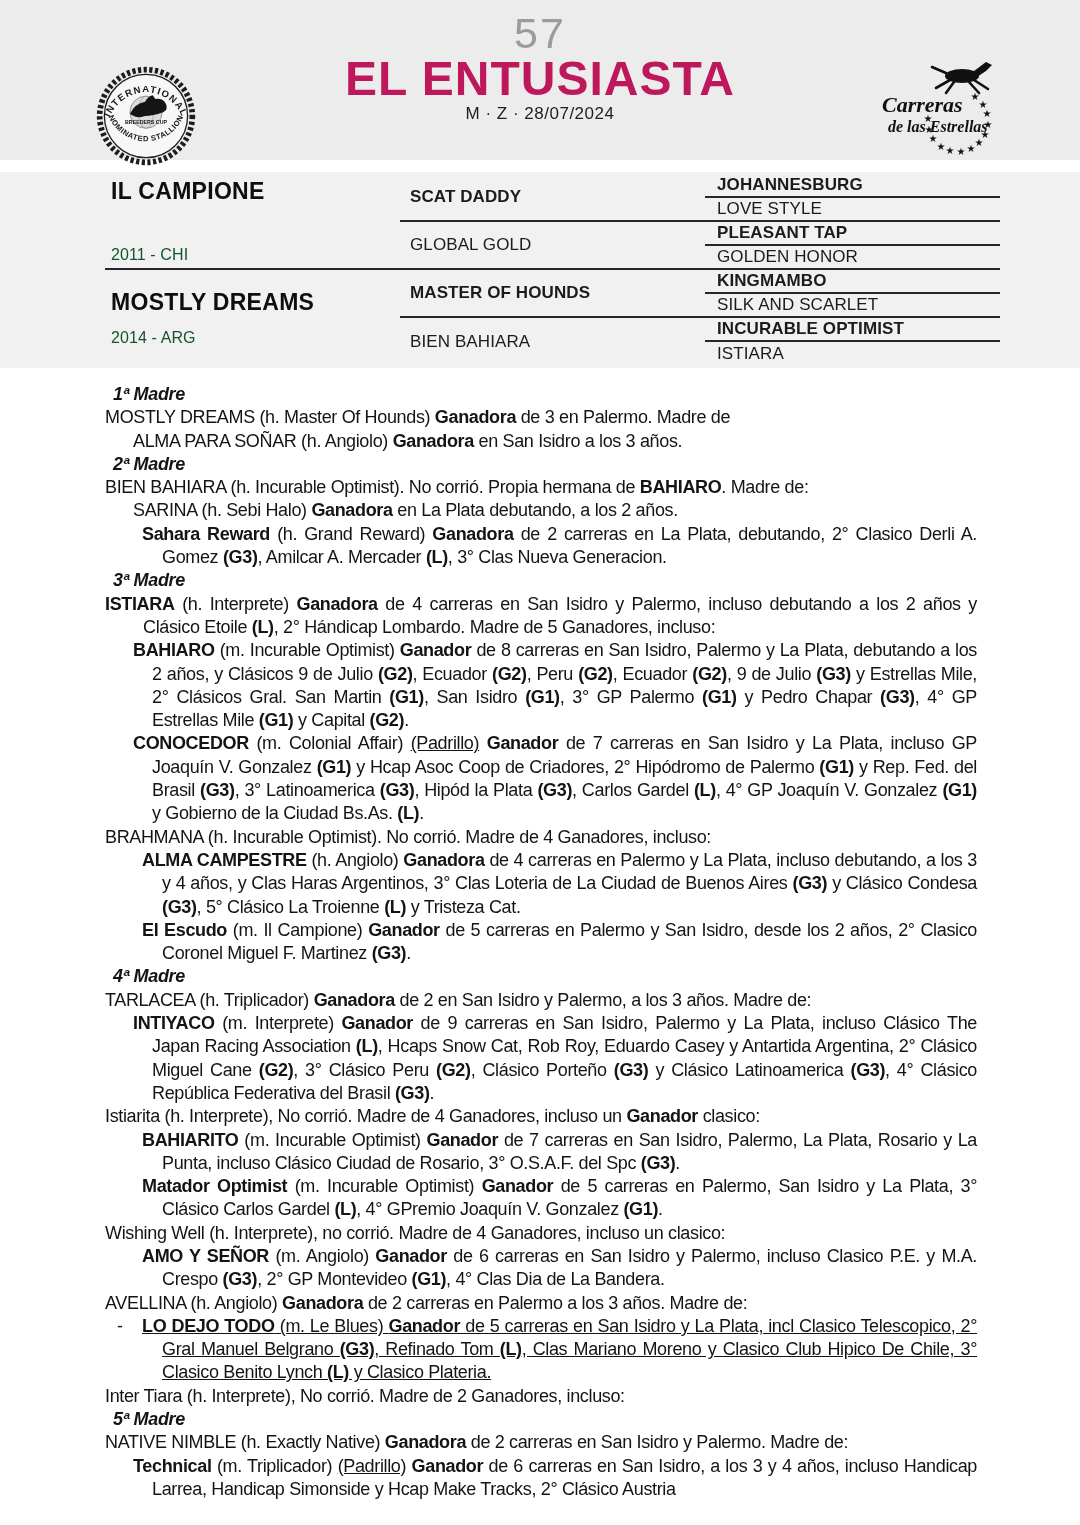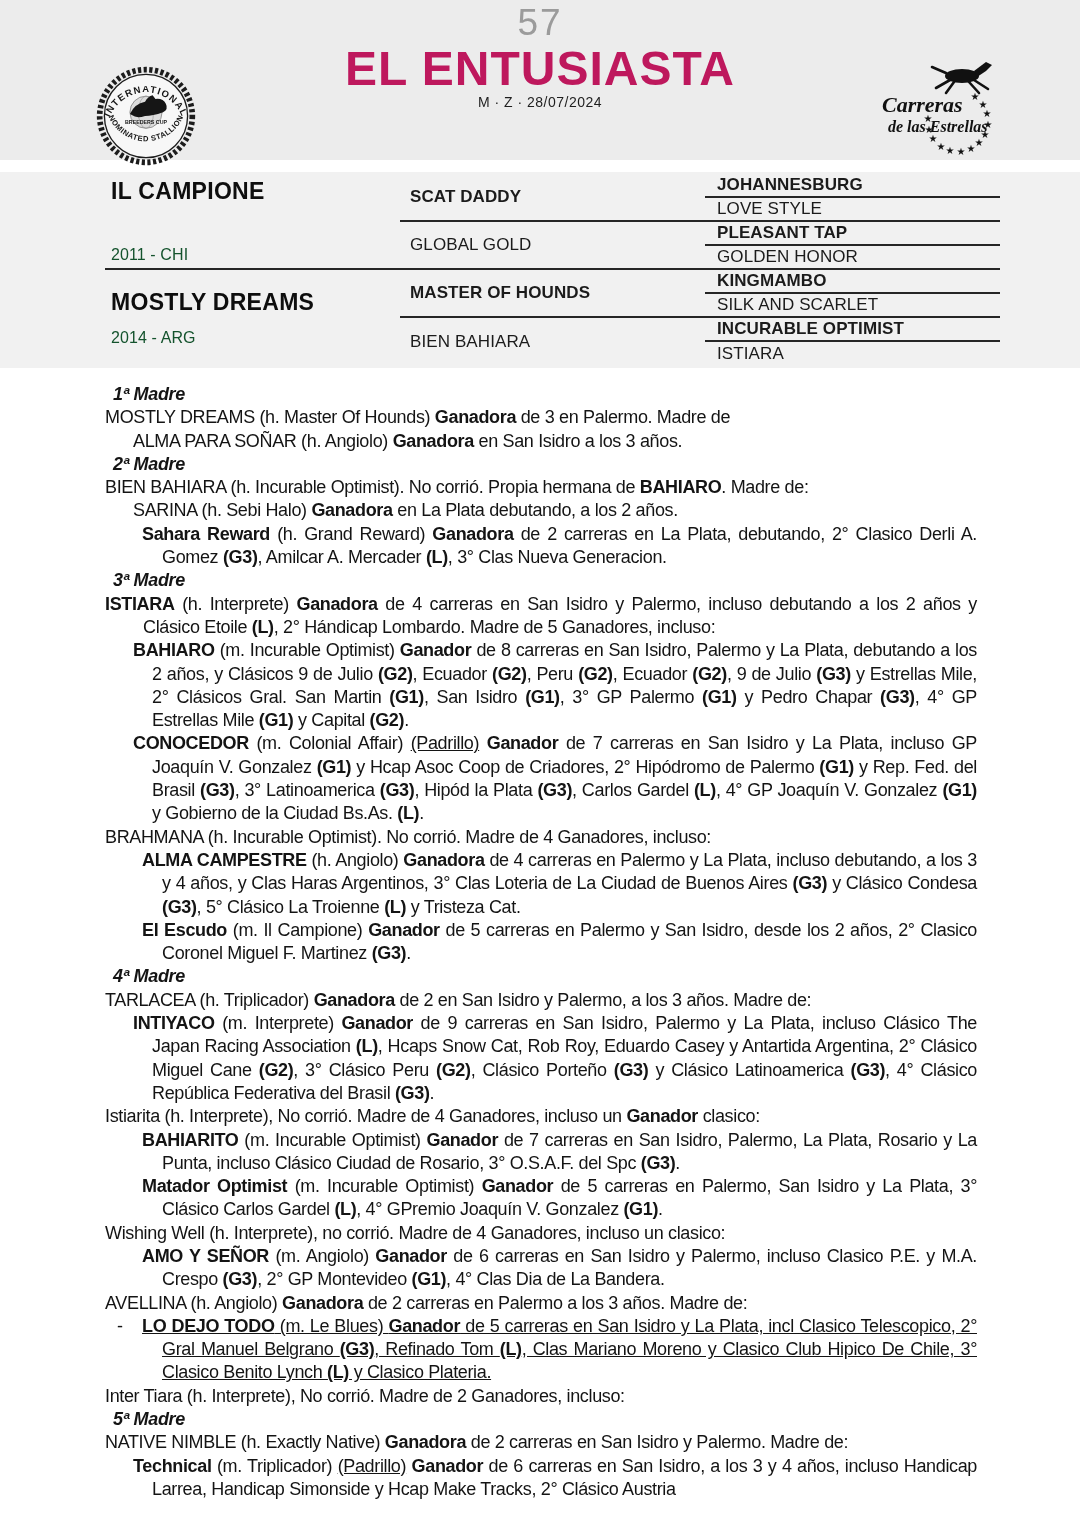--- a/index.html
+++ b/index.html
@@ -1,23 +1,23 @@
 <!DOCTYPE html>
 <html><head>
 <meta charset="utf-8">
 <style>
   html,body{margin:0;padding:0;}
   body{width:1080px;height:1525px;background:#ffffff;font-family:"Liberation Sans",sans-serif;color:#161616;}
   .page{position:relative;width:1080px;height:1525px;overflow:hidden;}
 
   
   .header{height:160px;background:#ececec;text-align:center;position:relative;}
-  .pagenum{font-size:37px;line-height:46px;font-weight:300;color:#9b9b9b;letter-spacing:2px;}
+  .pagenum{padding-top:10px;font-size:43px;line-height:46px;font-weight:300;color:#9b9b9b;letter-spacing:2px;}
   .title{font-size:48px;line-height:40px;font-weight:800;letter-spacing:1px;color:#be185d;margin-top:3px;}
-  .subtitle{font-size:14px;margin-top:5px;color:#1e1e1e;letter-spacing:.5px;}
+  .subtitle{font-size:17px;margin-top:5px;color:#1e1e1e;letter-spacing:.5px;}
   .seal{position:absolute;left:94px;top:64px;}
   .estrellas{position:absolute;left:878px;top:58px;}
   .star{font-size:10px;fill:#111;}
 
   
   .band{margin-top:12px;background:#f1f1f1;padding:2px 0;}
   .ped{display:grid;margin-left:105px;width:895px;grid-template-columns:295px 305px 295px;grid-auto-rows:24px;}
   .cell{display:flex;align-items:center;font-size:17px;letter-spacing:.1px;color:#1b1b1b;}
   .c1{flex-direction:column;align-items:flex-start;justify-content:center;grid-column:1;padding-left:6px;}
   .nm{font-size:23px;font-weight:800;letter-spacing:.3px;color:#0e0e0e;}

